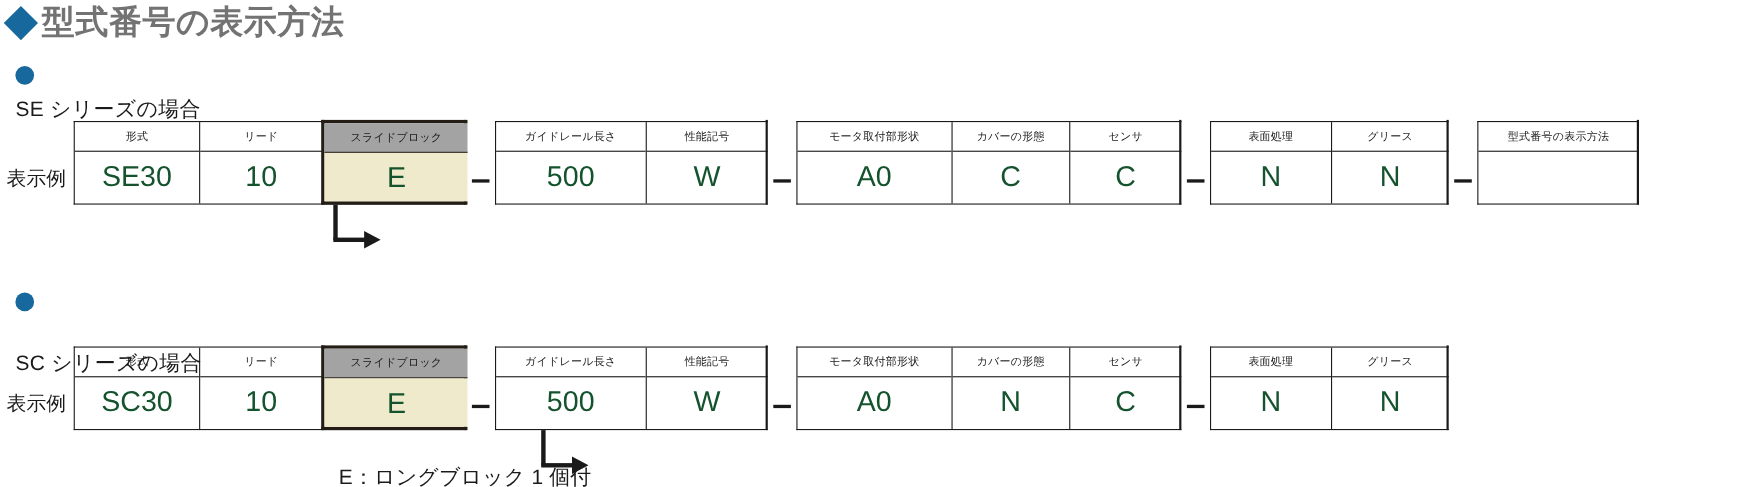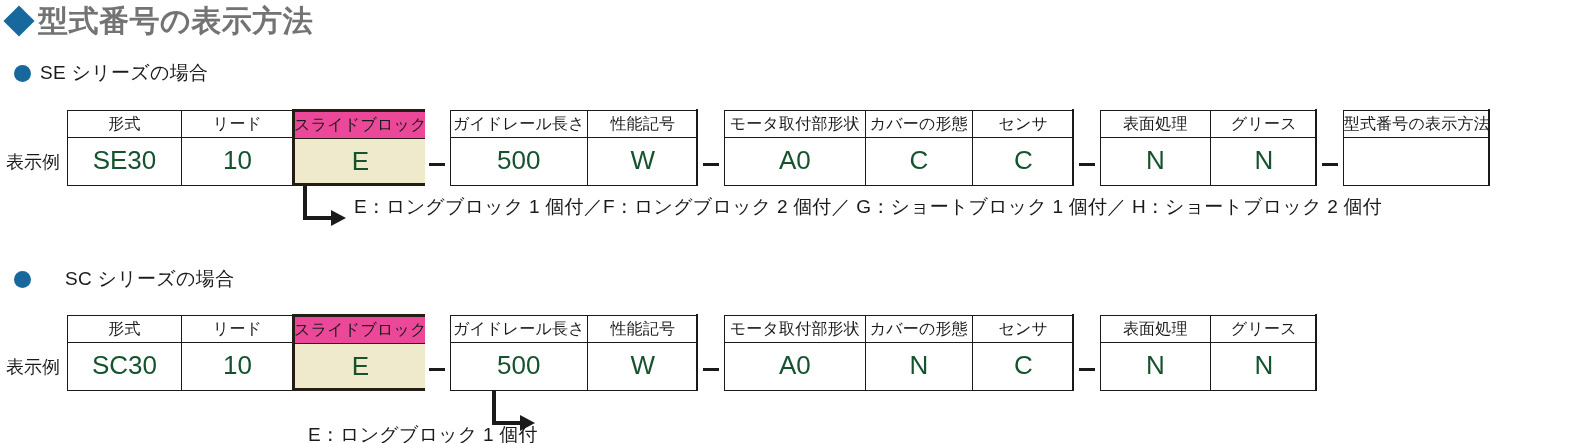--- a/index.html
+++ b/index.html
@@ -34,22 +34,23 @@
     font-weight: bold;
     letter-spacing: 0.5px;
     color: #737373;
     line-height: 1;
     white-space: nowrap;
   }
 
   
   .section-head {
     position: absolute;
-    display: flex; align-items: center;
+    display: flex; 
     gap: 9px;
+    flex-direction: column;
   }
   .bullet {
     width: 17px; height: 17px;
     border-radius: 50%;
     background: #17689D;
     flex: none;
   }
   .section-label {
     font-size: 19px;
     color: #1a1a1a;
@@ -90,21 +91,21 @@
     background: #1a1a1a;
   }
   .cell {
     display: flex;
     flex-direction: column;
     border-right: 1.6px solid #1a1a1a;
   }
   .cell .head {
     height: 27px;
     display: flex; align-items: center; justify-content: center;
-    font-size: 16px;
+    font-size: 10px;
     letter-spacing: 0.2px;
     color: #1a1a1a;
     border-bottom: 1.6px solid #1a1a1a;
     white-space: nowrap;
     padding: 0 5px;
   }
   .cell .val {
     height: 44px;
     display: flex; align-items: center; justify-content: center;
     font-size: 26px;
@@ -114,21 +115,21 @@
   }
 
   
   .cell.hl {
     border: 3.2px solid #241D15;
     margin: -1.6px -1.6px -1.6px -1.6px;
     position: relative;
     z-index: 3;
   }
   .cell.hl .head {
-    background: #ec4899;
+    background: #a3a3a3;
     border-bottom: 1.6px solid #241D15;
     color: #1a1a1a;
   }
   .cell.hl .val {
     background: #EFEACB;
   }
 
   
   .dash {
     width: 26px;
@@ -278,21 +279,20 @@
 
   </div>
 </div>
 
 <div class="callout" style="left:303px; top:186px;">
   <span class="elbow">
     <i class="v"></i>
       <i class="h"></i>
       <i class="tip"></i>
   </span>
-  <span class="note-text">E：ロングブロック 1 個付／F：ロングブロック 2 個付／ G：ショートブロック 1 個付／ H：ショートブロック 2 個付</span>
 </div>
 
 <div class="section-head" style="left:14px; top:266px;gap:34px;">
   <span class="bullet"></span>
   <span class="section-label">SC シリーズの場合</span>
 </div>
 
 <div class="table-block" style="left:6px; top:315px;">
   <span class="row-label">表示例</span>
   <div class="groups">

